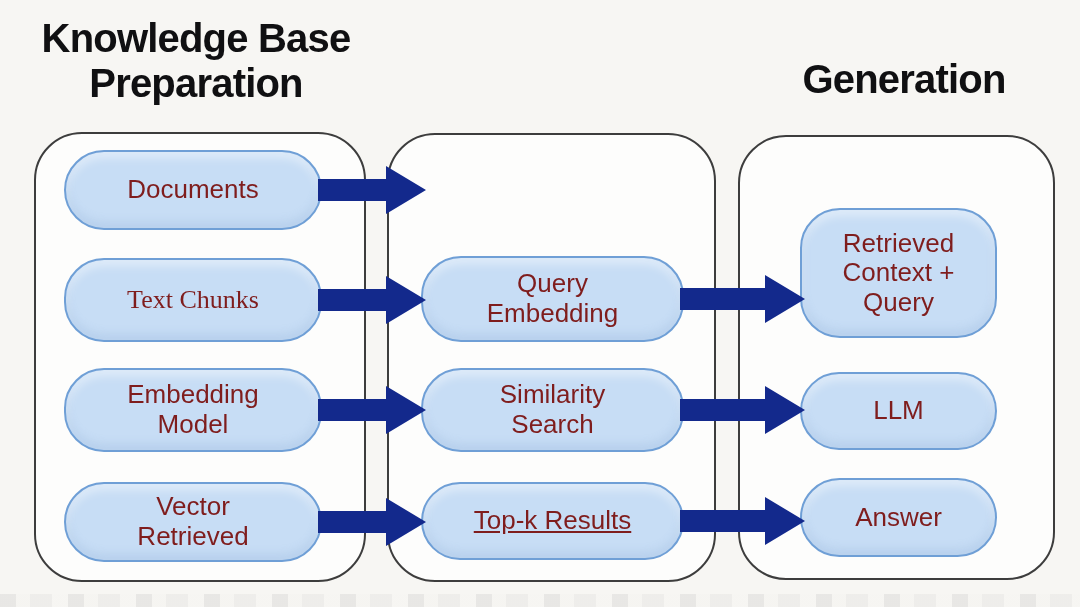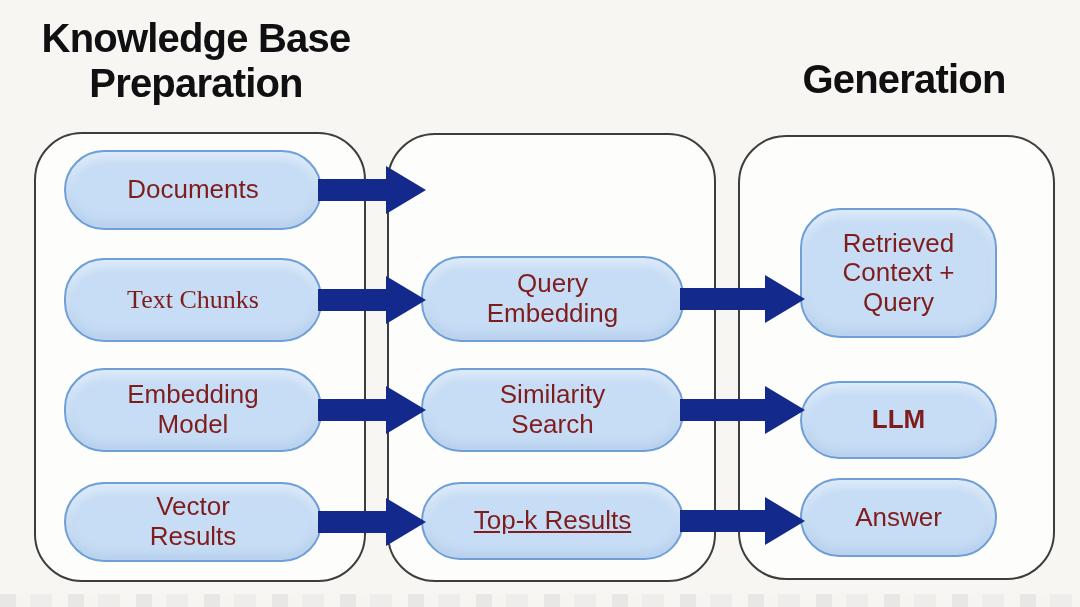--- a/index.html
+++ b/index.html
@@ -68,32 +68,32 @@
 
   <div class="col-header" id="header-kb" style="left: 10px; top: 16px; width: 372px;">Knowledge Base
 Preparation</div>
   <div class="col-header" id="header-gen" style="left: 744px; top: 57px; width: 320px;">Generation</div>
 
   <div class="node" style="left: 64px; top: 150px; width: 254px; height: 76px;">Documents</div>
   <div class="node" style="left: 64px; top: 258px; width: 254px; height: 80px; font-family: Liberation Serif, serif;">Text Chunks</div>
   <div class="node" style="left: 64px; top: 368px; width: 254px; height: 80px;">Embedding
 Model</div>
   <div class="node" style="left: 64px; top: 482px; width: 254px; height: 76px;">Vector
-Results</div>
+Retrieved</div>
 
   <div class="node" style="left: 421px; top: 256px; width: 259px; height: 82px;">Query
 Embedding</div>
   <div class="node" style="left: 421px; top: 368px; width: 259px; height: 80px;">Similarity
 Search</div>
   <div class="node" style="left: 421px; top: 482px; width: 259px; height: 74px; text-decoration: underline;">Top-k Results</div>
 
   <div class="node" style="left: 800px; top: 208px; width: 193px; height: 126px;">Retrieved
 Context +
 Query</div>
-  <div class="node" style="left: 800px; top: 381px; width: 193px; height: 74px; font-weight: bold;">LLM</div>
+  <div class="node" style="left: 800px; top: 372px; width: 193px; height: 74px;">LLM</div>
   <div class="node" style="left: 800px; top: 478px; width: 193px; height: 75px;">Answer</div>
 
   <svg id="arrow-layer" viewBox="0 0 1080 607" xmlns="http://www.w3.org/2000/svg">
       <polygon points="318,179 386,179 386,166 426,190 386,214 386,201 318,201" fill="#13298c"></polygon>
       <polygon points="318,289 386,289 386,276 426,300 386,324 386,311 318,311" fill="#13298c"></polygon>
       <polygon points="318,399 386,399 386,386 426,410 386,434 386,421 318,421" fill="#13298c"></polygon>
       <polygon points="318,511 386,511 386,498 426,522 386,546 386,533 318,533" fill="#13298c"></polygon>
       <polygon points="680,288 765,288 765,275 805,299 765,323 765,310 680,310" fill="#13298c"></polygon>
       <polygon points="680,399 765,399 765,386 805,410 765,434 765,421 680,421" fill="#13298c"></polygon>
       <polygon points="680,510 765,510 765,497 805,521 765,545 765,532 680,532" fill="#13298c"></polygon>

